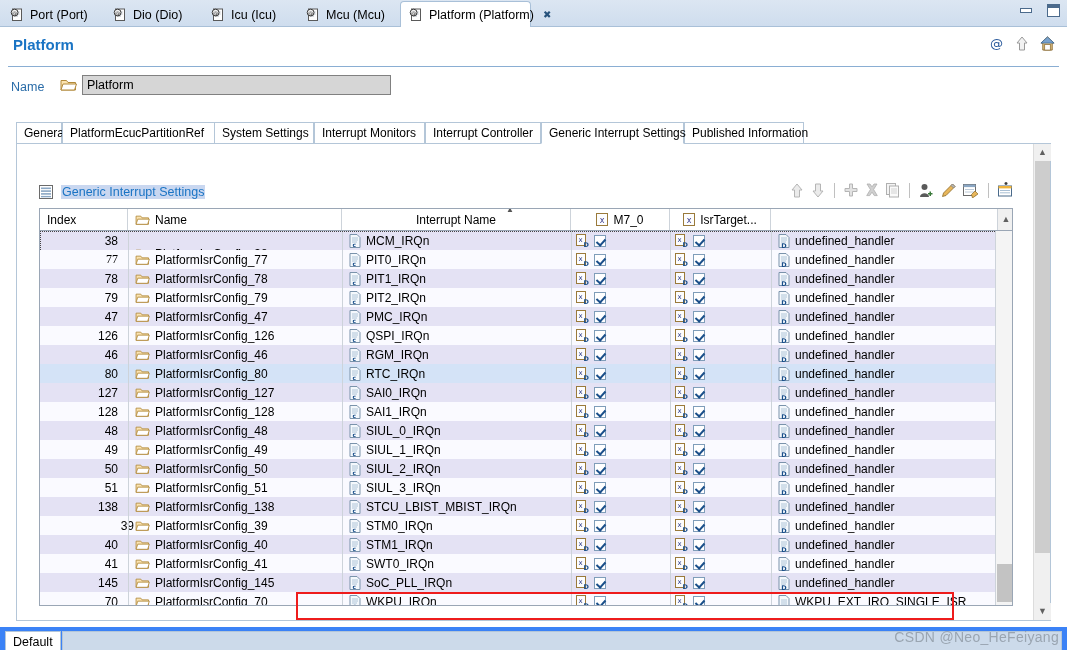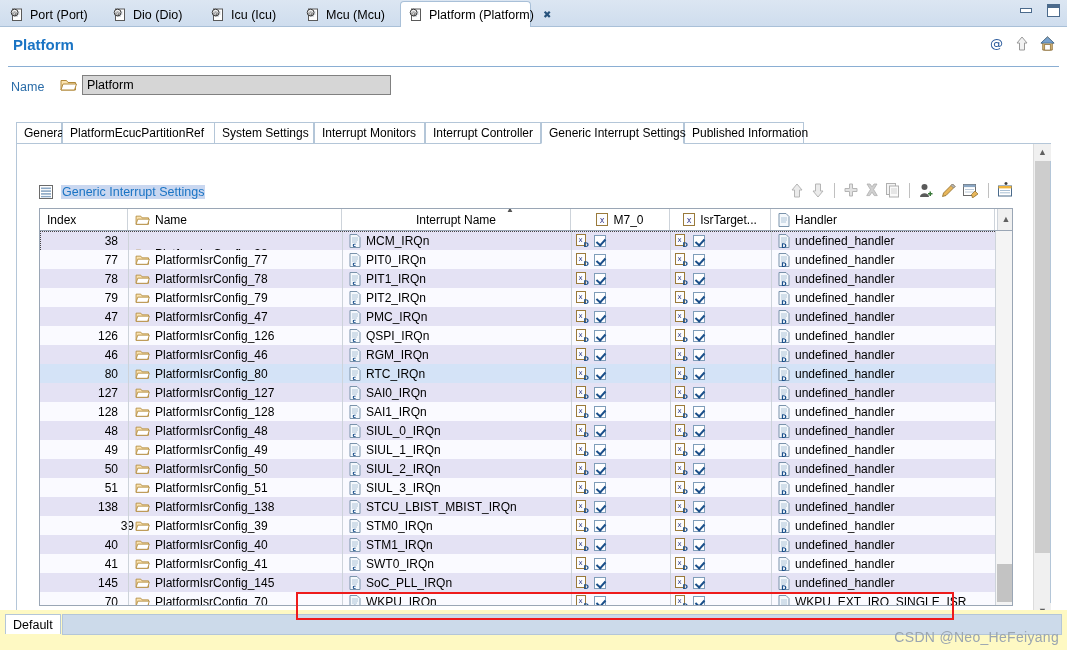--- a/index.html
+++ b/index.html
@@ -274,22 +274,22 @@
     position: absolute; left: 296px; top: 592px;
     width: 658px; height: 28px;
     border: 2px solid #ee1c1c;
     pointer-events: none;
     z-index: 40;
   }
 
   
   .botbar {
     position: absolute; left: 0; bottom: 0;
-    width: 1067px; height: 40px;
-    background: #fef9c3;
+    width: 1067px; height: 23px;
+    background: #3b82f6;
   }
   .bottab {
     position: absolute; left: 5px; top: 4px;
     height: 20px; padding: 0 7px;
     display: flex; align-items: center;
     font-size: 12.5px; color: #000;
     background: #ffffff;
     border: 1px solid #b4c6d8;
     border-bottom: none;
     cursor: default;
@@ -531,27 +531,20 @@
               </svg></span>
             <span>M7_0</span>
           </div>
           <div class="th center" style="left: 630px; width: 101px;">
             <span class="ic"><svg width="12" height="13" viewBox="0 0 12 13">
                 <rect x="0.5" y="0.5" width="11" height="12" fill="#fdfdfd" stroke="#9a7a3a"></rect>
                 <text x="6" y="9.5" font-size="8" text-anchor="middle" fill="#3a3a8a" font-family="DejaVu Sans, sans-serif">x</text>
               </svg></span>
             <span>IsrTarget...</span>
           </div>
-          <div class="th" style="left: 731px; width: 224px;">
-            <span class="ic"><svg width="12" height="14" viewBox="0 0 12 14">
-                <path d="M1 0.5 H8 L11 3.5 V13.5 H1 Z" fill="#f4f8fc" stroke="#7a93ab"></path>
-                <path d="M3 5 H9 M3 7 H9 M3 9 H8" stroke="#9fb8cf" stroke-width="0.8"></path>
-              </svg></span>
-            <span>Handler</span>
-          </div>
           <div class="hscroll-cap">▲</div>
         </div>
       <div class="tbl-body">
         <div id="table-rows">
             <div class="row odd focus">
               <div class="cell idx" style="left: 0px; width: 88px;">38</div>
               <div class="cell" style="left: 95px; width: 207px; margin-top: 13px;">
                 <span class="ic"><svg width="15" height="12" viewBox="0 0 17 14">
                     <path d="M1 2.5 L6.5 2.5 L8 4.5 L15.5 4.5 L15.5 12 L1 12 Z" fill="#fbe3b0" stroke="#b28a3c" stroke-width="1"></path>
                     <path d="M3 6 L16.5 6 L14.5 12 L1 12 Z" fill="#ffffff" stroke="#b28a3c" stroke-width="1"></path>
@@ -591,21 +584,21 @@
                 <span>undefined_handler</span>
               </div>
               <div class="cellsep" style="left: 88px;"></div>
               <div class="cellsep" style="left: 302px;"></div>
               <div class="cellsep" style="left: 531px;"></div>
               <div class="cellsep" style="left: 630px;"></div>
               <div class="cellsep" style="left: 731px;"></div>
               <div class="cellsep" style="left: 955px;"></div>
             </div>
             <div class="row even">
-              <div class="cell idx" style="left: 0px; width: 88px;">77</div>
+              <div class="cell idx" style="left: 0px; width: 88px; font-family: Liberation Serif, serif;">77</div>
               <div class="cell" style="left: 95px; width: 207px;">
                 <span class="ic"><svg width="15" height="12" viewBox="0 0 17 14">
                     <path d="M1 2.5 L6.5 2.5 L8 4.5 L15.5 4.5 L15.5 12 L1 12 Z" fill="#fbe3b0" stroke="#b28a3c" stroke-width="1"></path>
                     <path d="M3 6 L16.5 6 L14.5 12 L1 12 Z" fill="#ffffff" stroke="#b28a3c" stroke-width="1"></path>
                   </svg></span>
                 <span>PlatformIsrConfig_77</span>
               </div>
               <div class="cell" style="left: 309px; width: 222px;">
                 <span class="ic"><svg width="12" height="14" viewBox="0 0 12 14">
                     <path d="M1 0.5 H8 L11 3.5 V13.5 H1 Z" fill="#f4f8fc" stroke="#7a93ab"></path>

